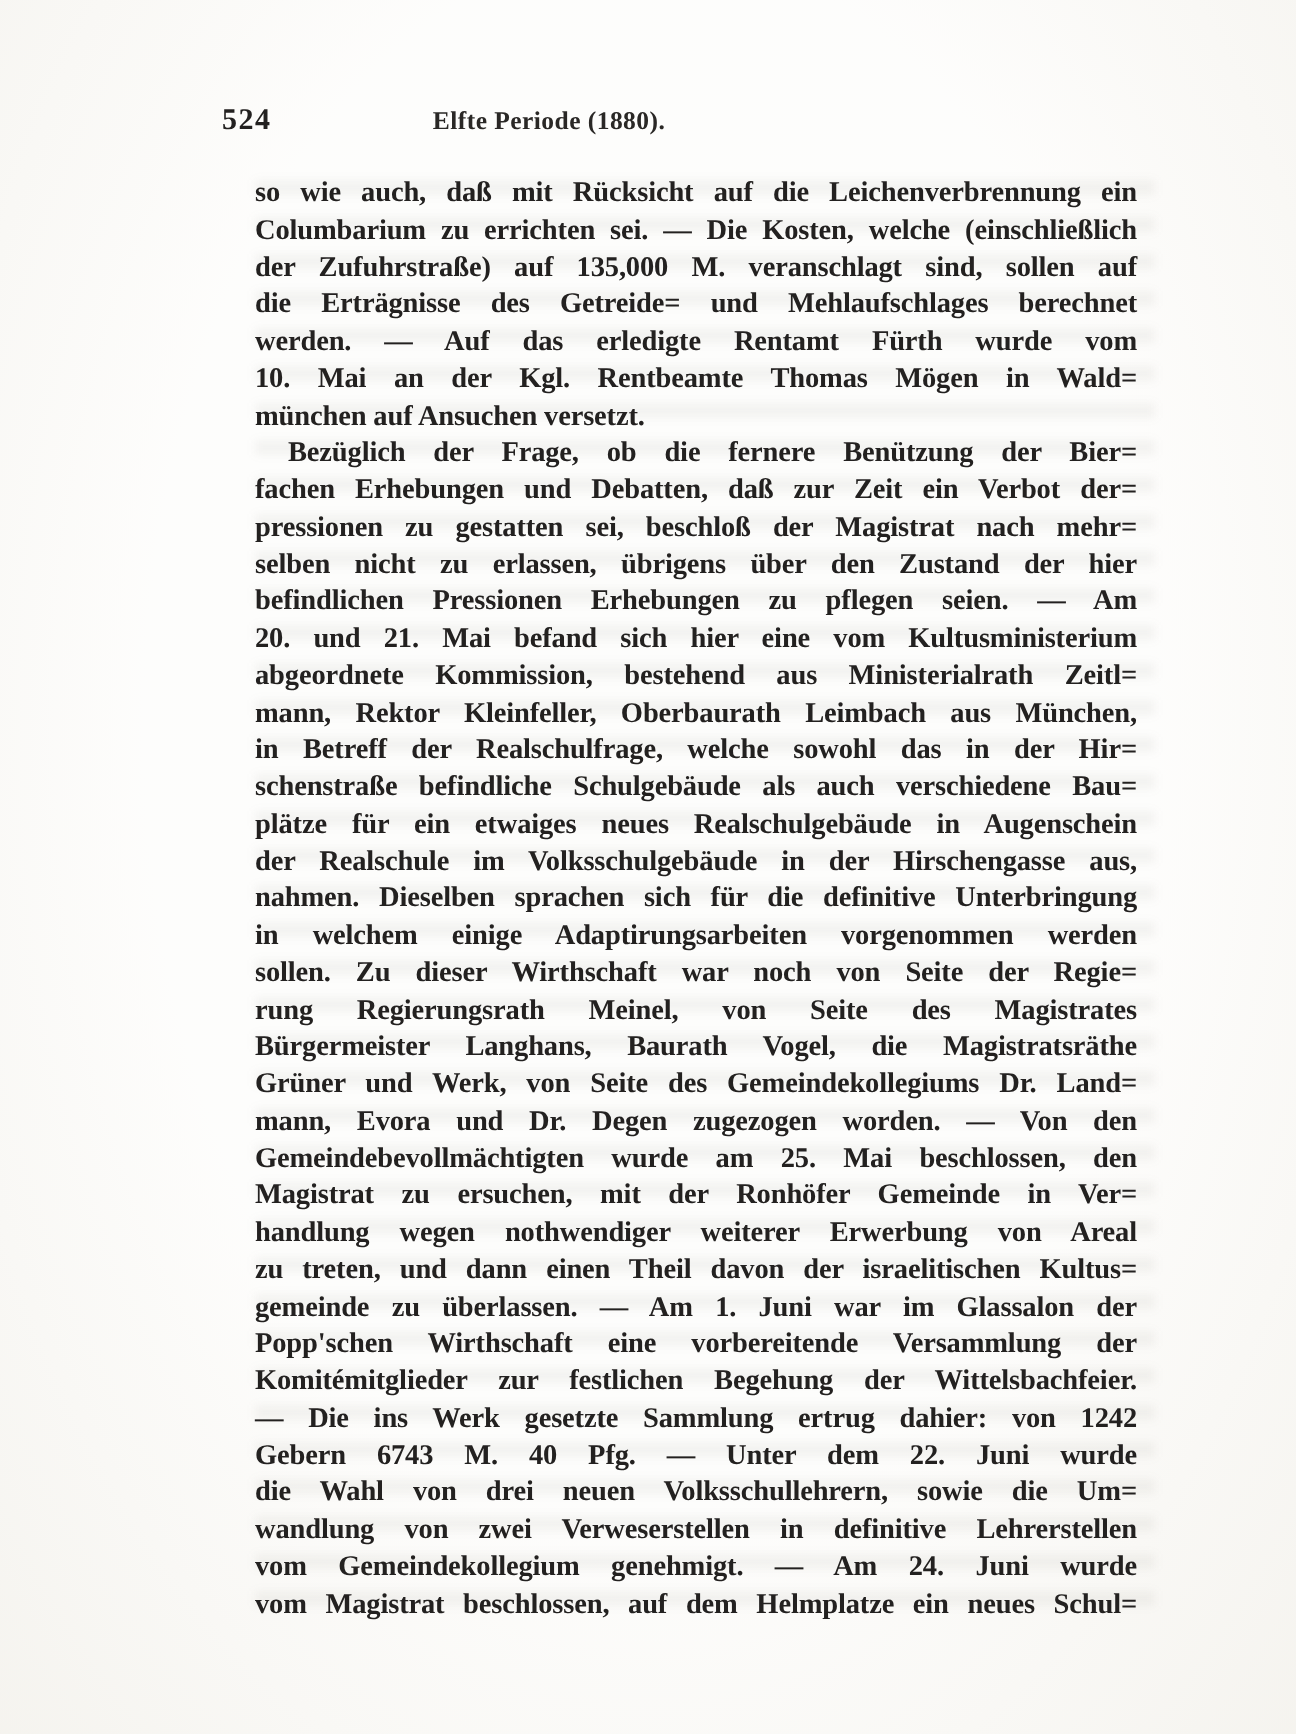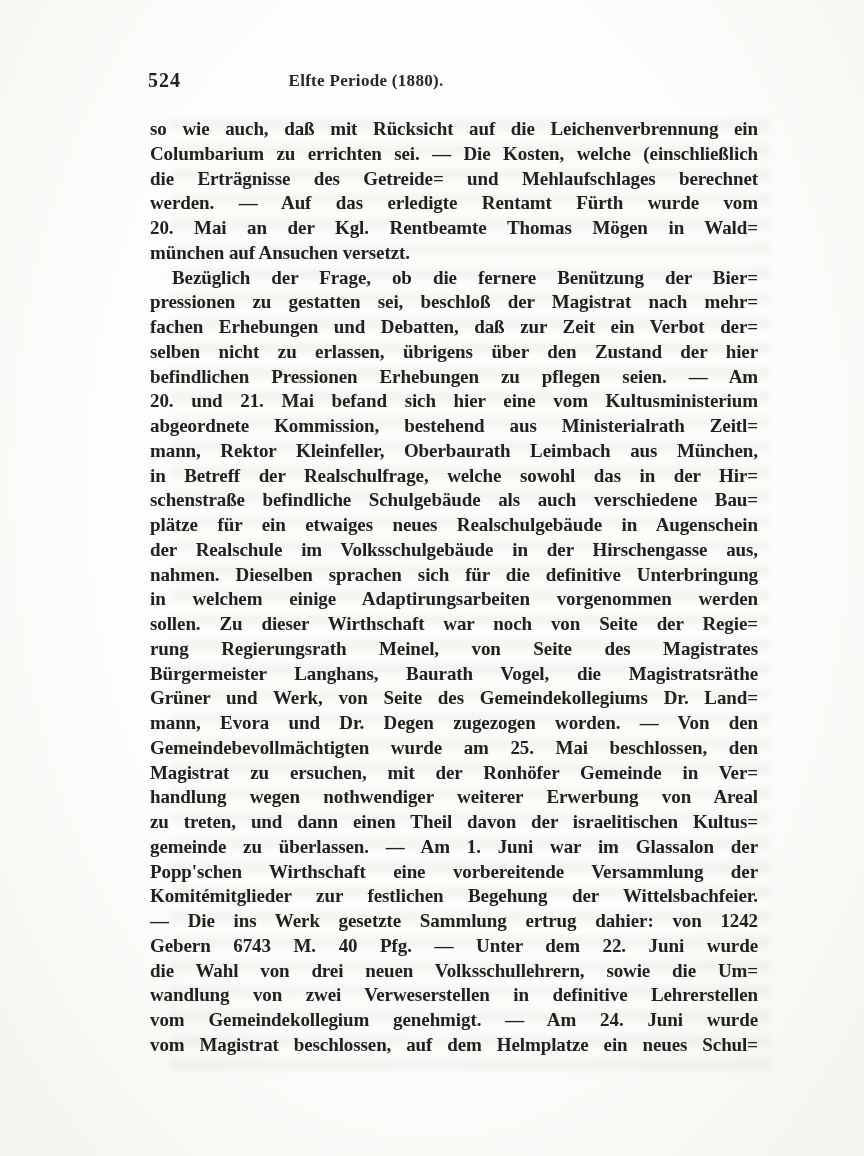--- a/index.html
+++ b/index.html
@@ -72,48 +72,50 @@
   }
   .paragraph { margin: 0; }
   .line {
     height: 24.75px;
     line-height: 24.75px;
     text-align: justify;
     text-align-last: justify;
     text-justify: inter-word;
     white-space: nowrap;
     overflow: visible;
+    margin-left: 20px;
   }
   .line.flush { text-align-last: left; }
   .line.indent { text-indent: 22px; }
 </style>
 </head>
 <body>
 
 <div class="page">
   <div class="bleed"></div>
 
   <div class="header">
     <span class="pagenum">524</span>
     <span class="running-title">Elfte Periode (1880).</span>
   </div>
 
   <div class="body-text" id="body-text">
       <div class="paragraph">
         <div class="line">so wie auch, daß mit Rücksicht auf die Leichenverbrennung ein</div>
         <div class="line">Columbarium zu errichten sei. — Die Kosten, welche (einschließlich</div>
+        <div class="line">der Zufuhrstraße) auf 135,000 M. veranschlagt sind, sollen auf</div>
         <div class="line">die Erträgnisse des Getreide= und Mehlaufschlages berechnet</div>
         <div class="line">werden. — Auf das erledigte Rentamt Fürth wurde vom</div>
-        <div class="line">20. Mai an der Kgl. Rentbeamte Thomas Mögen in Wald=</div>
+        <div class="line">10. Mai an der Kgl. Rentbeamte Thomas Mögen in Wald=</div>
         <div class="line flush">münchen auf Ansuchen versetzt.</div>
       </div>
       <div class="paragraph">
         <div class="line indent">Bezüglich der Frage, ob die fernere Benützung der Bier=</div>
+        <div class="line">fachen Erhebungen und Debatten, daß zur Zeit ein Verbot der=</div>
         <div class="line">pressionen zu gestatten sei, beschloß der Magistrat nach mehr=</div>
-        <div class="line">fachen Erhebungen und Debatten, daß zur Zeit ein Verbot der=</div>
         <div class="line">selben nicht zu erlassen, übrigens über den Zustand der hier</div>
         <div class="line">befindlichen Pressionen Erhebungen zu pflegen seien. — Am</div>
         <div class="line">20. und 21. Mai befand sich hier eine vom Kultusministerium</div>
         <div class="line">abgeordnete Kommission, bestehend aus Ministerialrath Zeitl=</div>
         <div class="line">mann, Rektor Kleinfeller, Oberbaurath Leimbach aus München,</div>
         <div class="line">in Betreff der Realschulfrage, welche sowohl das in der Hir=</div>
         <div class="line">schenstraße befindliche Schulgebäude als auch verschiedene Bau=</div>
         <div class="line">plätze für ein etwaiges neues Realschulgebäude in Augenschein</div>
         <div class="line">der Realschule im Volksschulgebäude in der Hirschengasse aus,</div>
         <div class="line">nahmen. Dieselben sprachen sich für die definitive Unterbringung</div>

